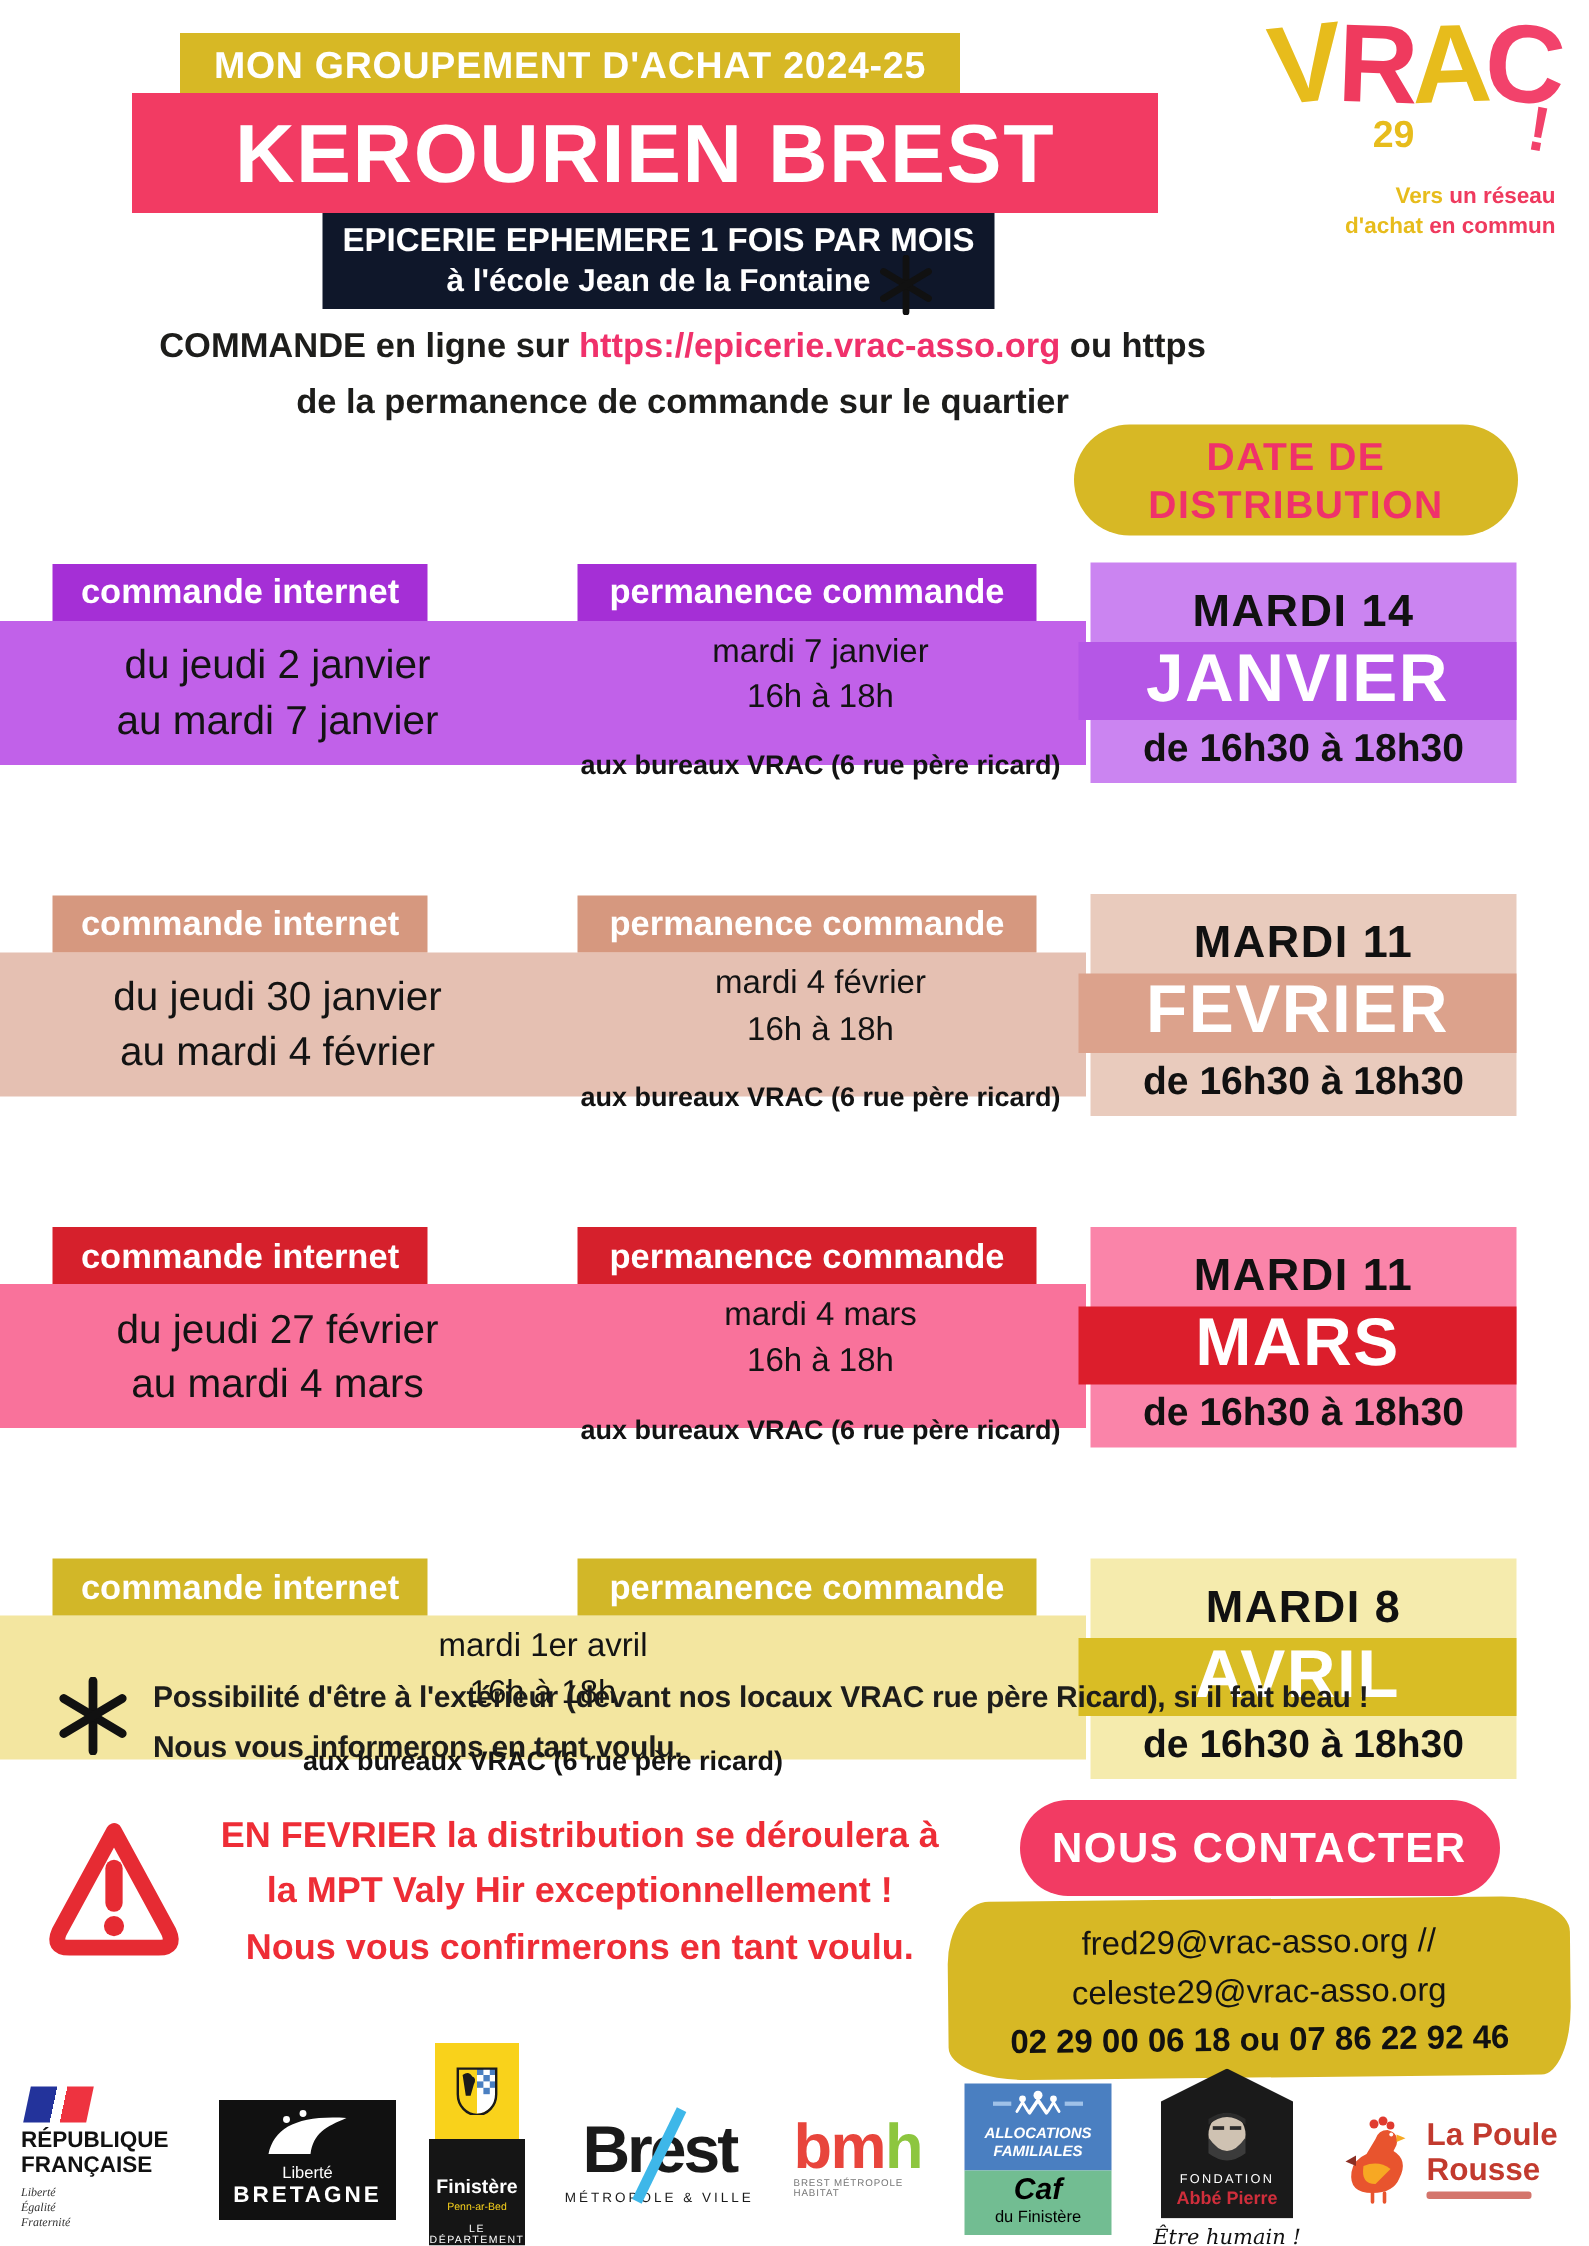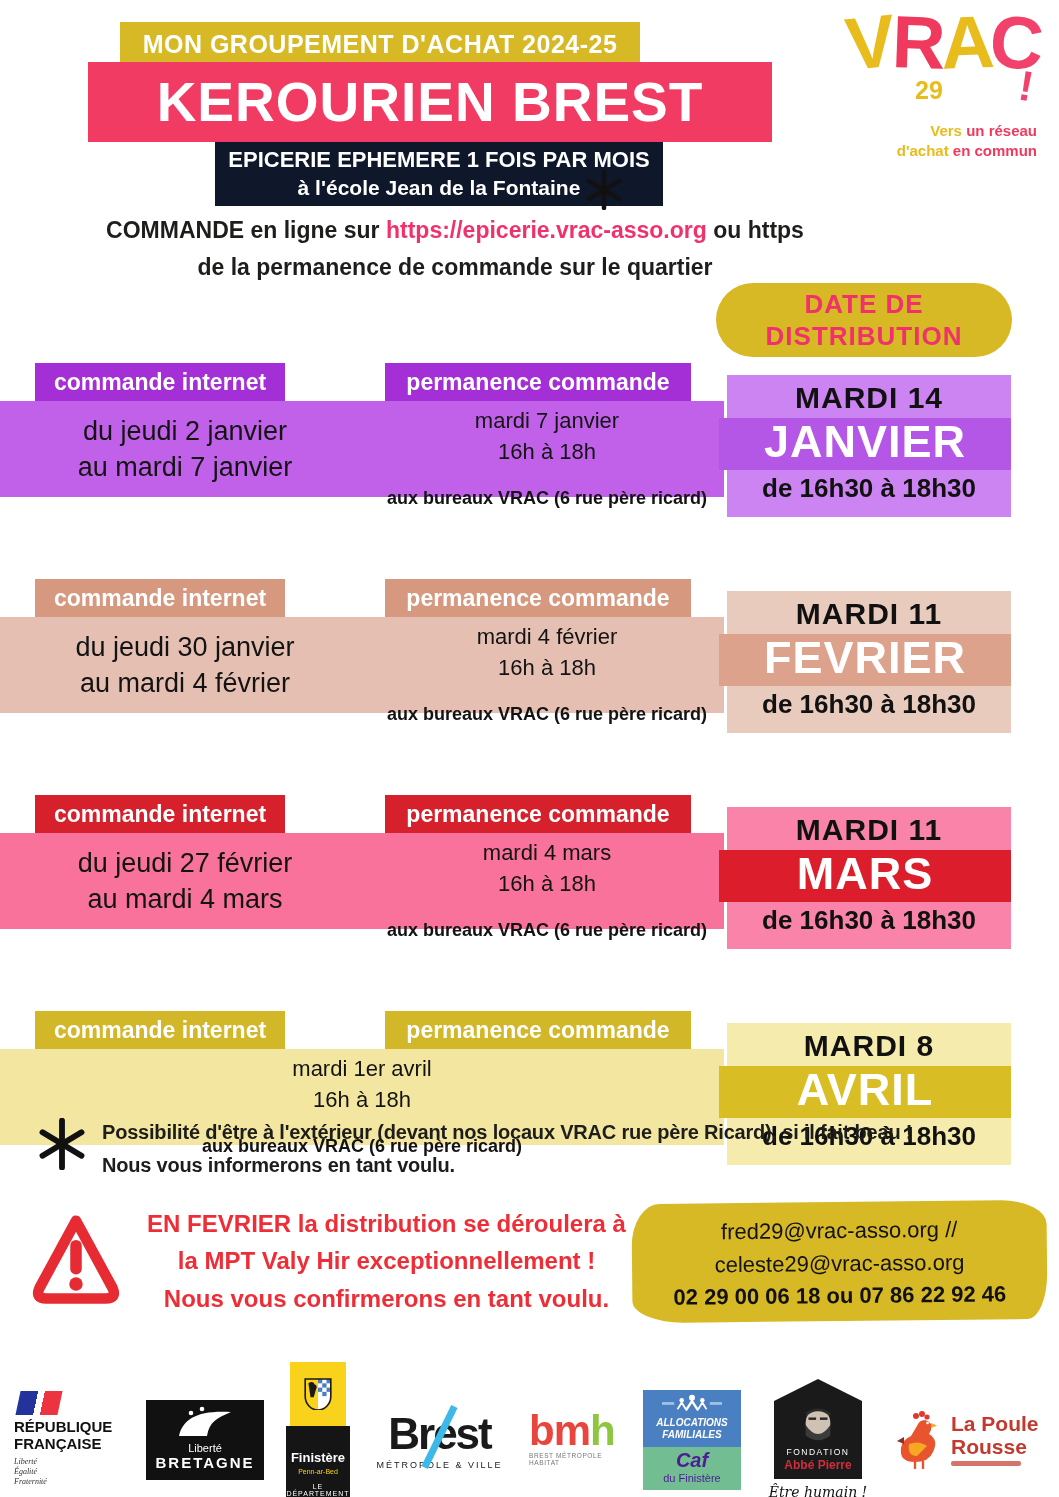--- a/index.html
+++ b/index.html
@@ -37,33 +37,33 @@
     font-size:23px; font-weight:800; line-height:1.6; color:#1d1d1b; }
   .order a.link { color:#f0316b; text-decoration:none; cursor:pointer; }
 
   
   .dist-badge { position:absolute; left:716px; top:283px; width:296px; height:74px;
     background:#d7b825; border-radius:38px; color:#f0316b; font-size:26px; font-weight:800;
     display:flex; flex-direction:column; align-items:center; justify-content:center; line-height:1.25; letter-spacing:1px; }
 
   
   .months { position:absolute; left:0; top:363px; width:1059px; }
-  .month-row { display:flex; align-items:flex-start; margin-bottom:62px; }
+  .month-row { display:flex; align-items:center; margin-bottom:62px; }
   .month-left { width:724px; }
   .tabs { display:flex; margin-left:35px; height:38px; gap:100px; }
   .tab { background:var(--tab); color:#fff; font-size:23px; font-weight:800;
     display:flex; align-items:center; justify-content:center; }
   .tab-internet { width:250px; } .tab-permanence { width:306px; }
   .month-body { width:724px; height:96px; background:var(--body); display:flex; }
   .col-internet { width:370px; display:flex; flex-direction:column; justify-content:center;
     text-align:center; font-size:27px; line-height:1.35; color:#131313; }
   .col-permanence { flex:1; text-align:center; padding-top:5px; font-size:22px; line-height:1.4; color:#131313; }
   .perm-bold { font-size:18px; font-weight:700; margin-top:18px; }
   .month-panel { width:284px; margin-left:auto; margin-right:48px; margin-top:12px;
-    background:var(--panel); text-align:center; padding:6px 0 8px; min-height:142px; }
+    background:var(--panel); text-align:center; padding:16px 0 8px; min-height:142px; }
   .panel-day { font-size:30px; font-weight:800; color:#111; letter-spacing:1px; }
   .panel-band { background:var(--band); color:#fff; font-size:45px; font-weight:900;
     letter-spacing:1px; margin:3px 0 3px -8px; padding-bottom:5px; line-height:1.05; }
   .panel-hours { font-size:26px; font-weight:800; color:#111; }
 
   
   .note { position:absolute; left:36px; top:1116px; width:1000px; display:flex; gap:14px; }
   .note-ast { width:52px; height:52px; flex:none; margin-top:2px; }
   .note-text { font-size:20px; font-weight:800; line-height:1.65; letter-spacing:-0.2px; }
 
@@ -110,21 +110,21 @@
   .brest-sub { font-size:9px; letter-spacing:2px; color:#1a1a1a; margin-top:1px; }
 
   .bmh { text-align:left; width:92px; }
   .bmh-word { font-size:42px; font-weight:800; line-height:0.85; letter-spacing:-1px; }
   .bmh-bm { color:#e8453c; } .bmh-h { color:#8dc63f; }
   .bmh-sub { font-size:6.5px; letter-spacing:0.6px; color:#777; margin-top:4px; }
 
   .caf { width:98px; }
   .caf-top { background:#4a7fc1; color:#fff; padding:3px 2px 6px; }
   .caf-top-label { font-size:10px; font-weight:800; font-style:italic; line-height:1.2; }
-  .caf-bottom { background:#72bd92; color:#4c1d95; padding:2px 0 6px; }
+  .caf-bottom { background:#72bd92; color:#000000; padding:2px 0 6px; }
   .caf-name { font-size:20px; font-weight:800; font-style:italic; }
   .caf-sub { font-size:11px; }
 
   .fap { width:110px; }
   .fap-house { width:88px; height:100px; background:#1a1a1a; margin:0 auto; position:relative;
     clip-path:polygon(50% 0,100% 22%,100% 100%,0 100%,0 22%);
     display:flex; flex-direction:column; justify-content:flex-end; align-items:center; padding-bottom:7px; }
   .fap-top { font-size:8.5px; color:#fff; letter-spacing:1.5px; }
   .fap-name { font-size:12px; color:#cf2e3b; font-weight:800; margin-top:1px; }
   .fap-script { font-size:14px; font-style:italic; margin-top:5px; color:#111; font-family:"DejaVu Serif","Liberation Serif",serif; }
@@ -299,20 +299,21 @@
       <circle cx="50" cy="76" r="7" fill="#e62b33"></circle>
     </svg>
     <div class="warn-text">
       <div>EN FEVRIER la distribution se déroulera à</div>
       <div>la MPT Valy Hir exceptionnellement !</div>
       <div>Nous vous confirmerons en tant voulu.</div>
     </div>
   </div>
 
   <div class="contact">
+    <button class="contact-btn">NOUS CONTACTER</button>
     <div class="contact-blob">
       <div class="contact-mail">fred29@vrac-asso.org //</div>
       <div class="contact-mail">celeste29@vrac-asso.org</div>
       <div class="contact-phone">02 29 00 06 18 ou 07 86 22 92 46</div>
     </div>
   </div>
 
   <div class="footer">
 
     <div class="logo rf">

